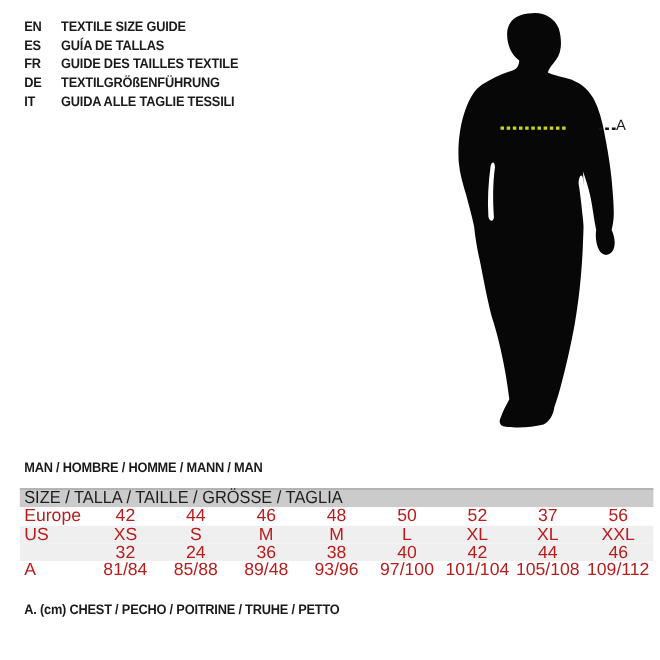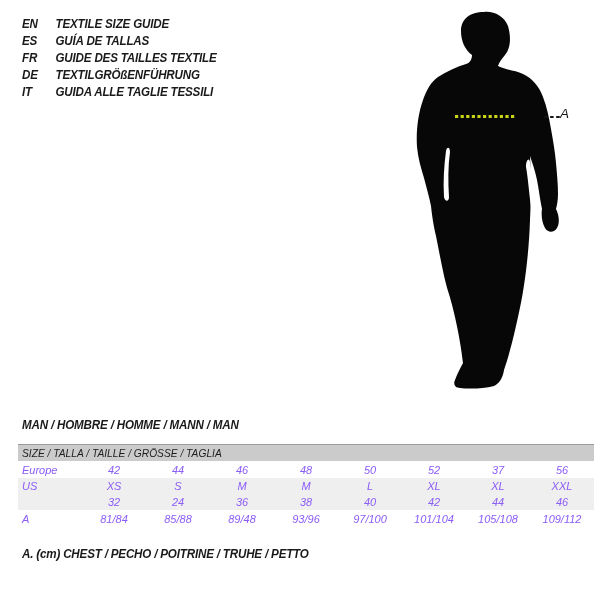--- a/index.html
+++ b/index.html
@@ -1,49 +1,49 @@
 <!DOCTYPE html>
 <html><head>
 <meta charset="utf-8">
 <style>
   html,body{margin:0;padding:0;}
   body{
     width:600px;height:600px;background:#ffffff;
     font-family:"Liberation Sans", sans-serif;
     color:#1a1a1a;-webkit-font-smoothing:antialiased;
   }
-  #screen{position:relative;width:600px;height:600px;background:#fff;overflow:hidden;font-style:italic;}
+  #screen{position:relative;width:600px;height:600px;background:#fff;overflow:hidden;}
 
   .cond{transform:scaleX(.93);transform-origin:0 0;white-space:nowrap;}
 
   
   .lang-list{position:absolute;left:22px;top:15px;}
   .lang-row{display:flex;height:17.2px;align-items:center;font-size:12.5px;font-weight:700;letter-spacing:-.2px;}
   .lang-code{width:36px;flex:0 0 36px;}
 
   
   .garments{position:absolute;left:22px;top:108px;font-size:13px;font-weight:700;letter-spacing:-.2px;line-height:17.5px;}
 
   
   .figure-wrap{position:absolute;left:398px;top:6px;width:180px;height:390px;}
   .measure-a{position:absolute;left:560px;top:106px;font-size:13.5px;font-weight:400;letter-spacing:0;}
 
   
   .man-title{position:absolute;left:22px;top:418px;font-size:12.5px;font-weight:700;letter-spacing:-.2px;}
 
   
-  .size-table{position:absolute;left:18px;top:444px;width:576px;font-size:11px;}
+  .size-table{position:absolute;left:18px;top:444px;width:576px;font-size:16px;}
   .thead{
     height:17px;background:#cbcbcb;border-top:1px solid #9b9b9b;
     display:flex;align-items:center;padding-left:4px;box-sizing:border-box;color:#1d1d1d;
   }
   .tr{display:grid;grid-template-columns:64px repeat(8,1fr);align-items:center;height:17px;}
   .tr.r-us,.tr.r-num{height:16px;background:#efefef;}
   .tr.r-a{height:18px;}
-  .td{text-align:center;color:#8b5cf6;}
+  .td{text-align:center;color:#b91c1c;}
   .td.label{text-align:left;padding-left:4px;}
 
   
   .footnote{position:absolute;left:22px;top:547px;font-size:12.5px;font-weight:700;letter-spacing:-.2px;}
 </style>
 </head>
 <body>
 
 <div id="screen">
 

